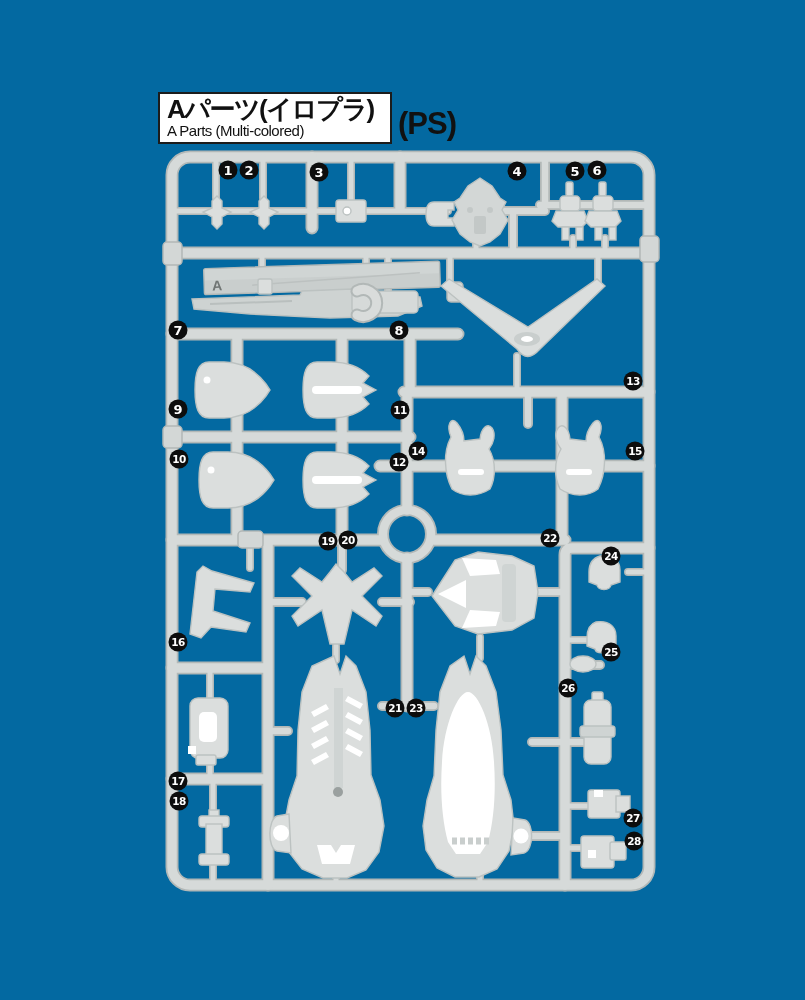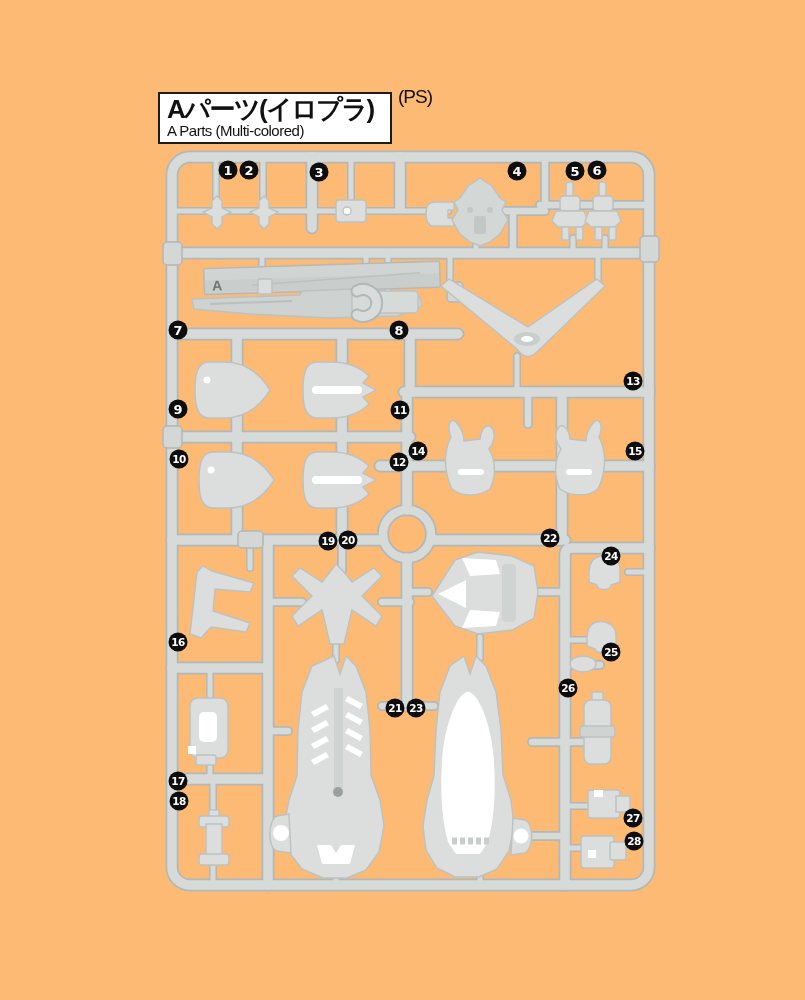--- a/index.html
+++ b/index.html
@@ -1,22 +1,22 @@
 <!DOCTYPE html>
 <html><head>
 <meta charset="utf-8">
 <style>
   html,body{margin:0;padding:0;background:#fff;}
-  .page{position:relative;width:805px;height:1000px;background:#fdba74;overflow:hidden;
+  .page{position:relative;width:805px;height:1000px;background:#0369a1;overflow:hidden;
         font-family:"Liberation Sans", sans-serif;}
   .hdr-box{position:absolute;left:158px;top:92px;width:234px;height:52px;
            border:2.5px solid #1c1c1c;box-sizing:border-box;padding:2px 0 0 7px;background:#fff;}
   .hdr-jp{font-size:26px;font-weight:bold;color:#111;letter-spacing:-1.5px;white-space:nowrap;line-height:1.0;}
   .hdr-en{font-size:15px;font-weight:normal;color:#111;letter-spacing:-0.5px;white-space:nowrap;line-height:1.1;margin-top:1px;}
-  .hdr-ps{position:absolute;left:398px;top:86px;font-size:19px;font-weight:normal;color:#111;letter-spacing:-1px;}
+  .hdr-ps{position:absolute;left:398px;top:106px;font-size:31px;font-weight:bold;color:#111;letter-spacing:-1px;}
   svg text.badge1{font:bold 13px "DejaVu Sans", sans-serif;}
   svg text.badge2{font:bold 10.5px "DejaVu Sans", sans-serif;letter-spacing:-0.5px;}
   svg text.plate{font:bold 14px "Liberation Sans", sans-serif;}
 </style>
 </head>
 <body>
 
 <div class="page">
 
   <div class="hdr-box">

